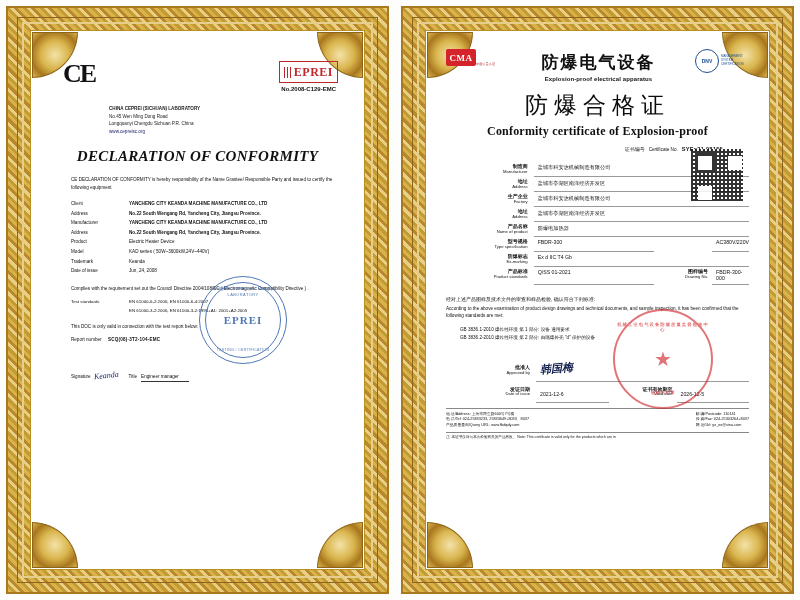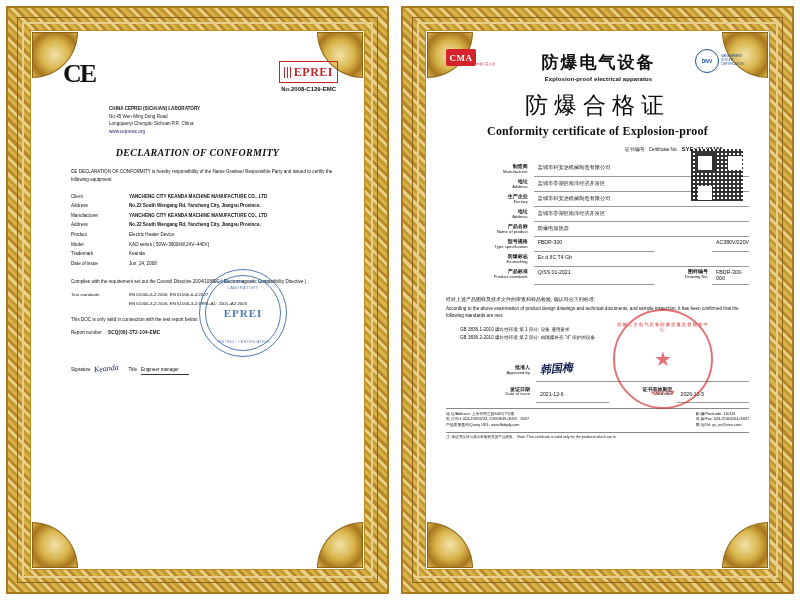--- a/index.html
+++ b/index.html
@@ -146,21 +146,21 @@
     color: #1a1a1a;
   }
   .lab-block .lab-name { font-weight: 700; }
   .lab-block .lab-url { color: #1a1a6e; }
   .decl-title {
     margin: 10px 0 8px 0;
     text-align: center;
     font-family: "Liberation Serif", serif;
     font-style: italic;
     font-weight: 700;
-    font-size: 10px;
+    font-size: 15px;
     letter-spacing: 0.3px;
     color: #111;
   }
   .decl-lead {
     margin: 0 0 8px 14px;
     font-size: 4.6px;
     line-height: 1.7;
   }
   .field-table {
     margin-left: 14px;

